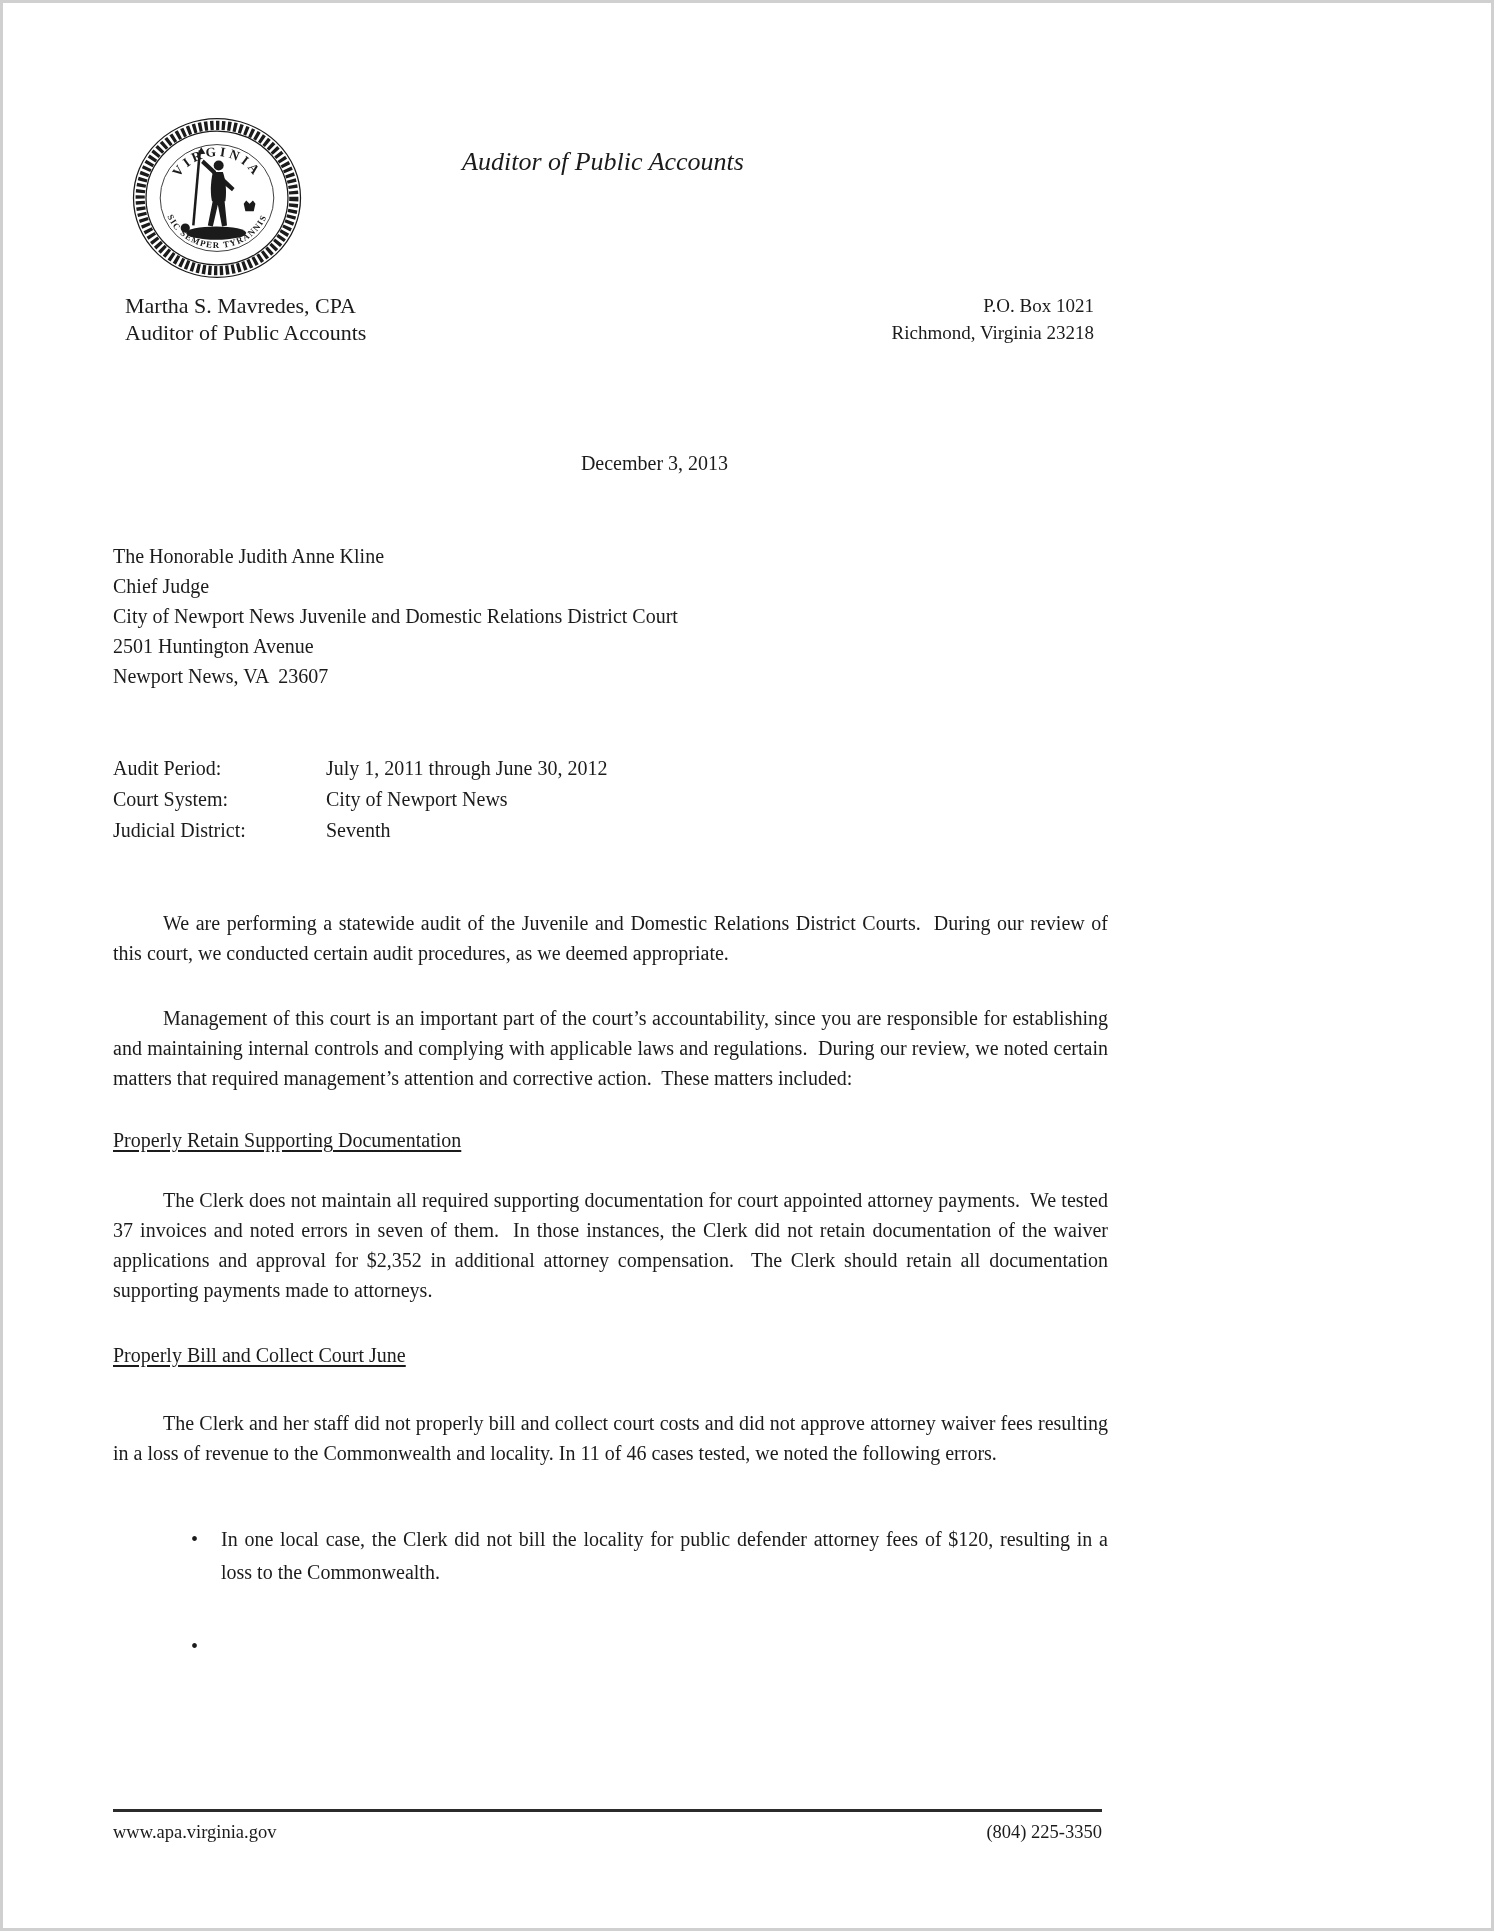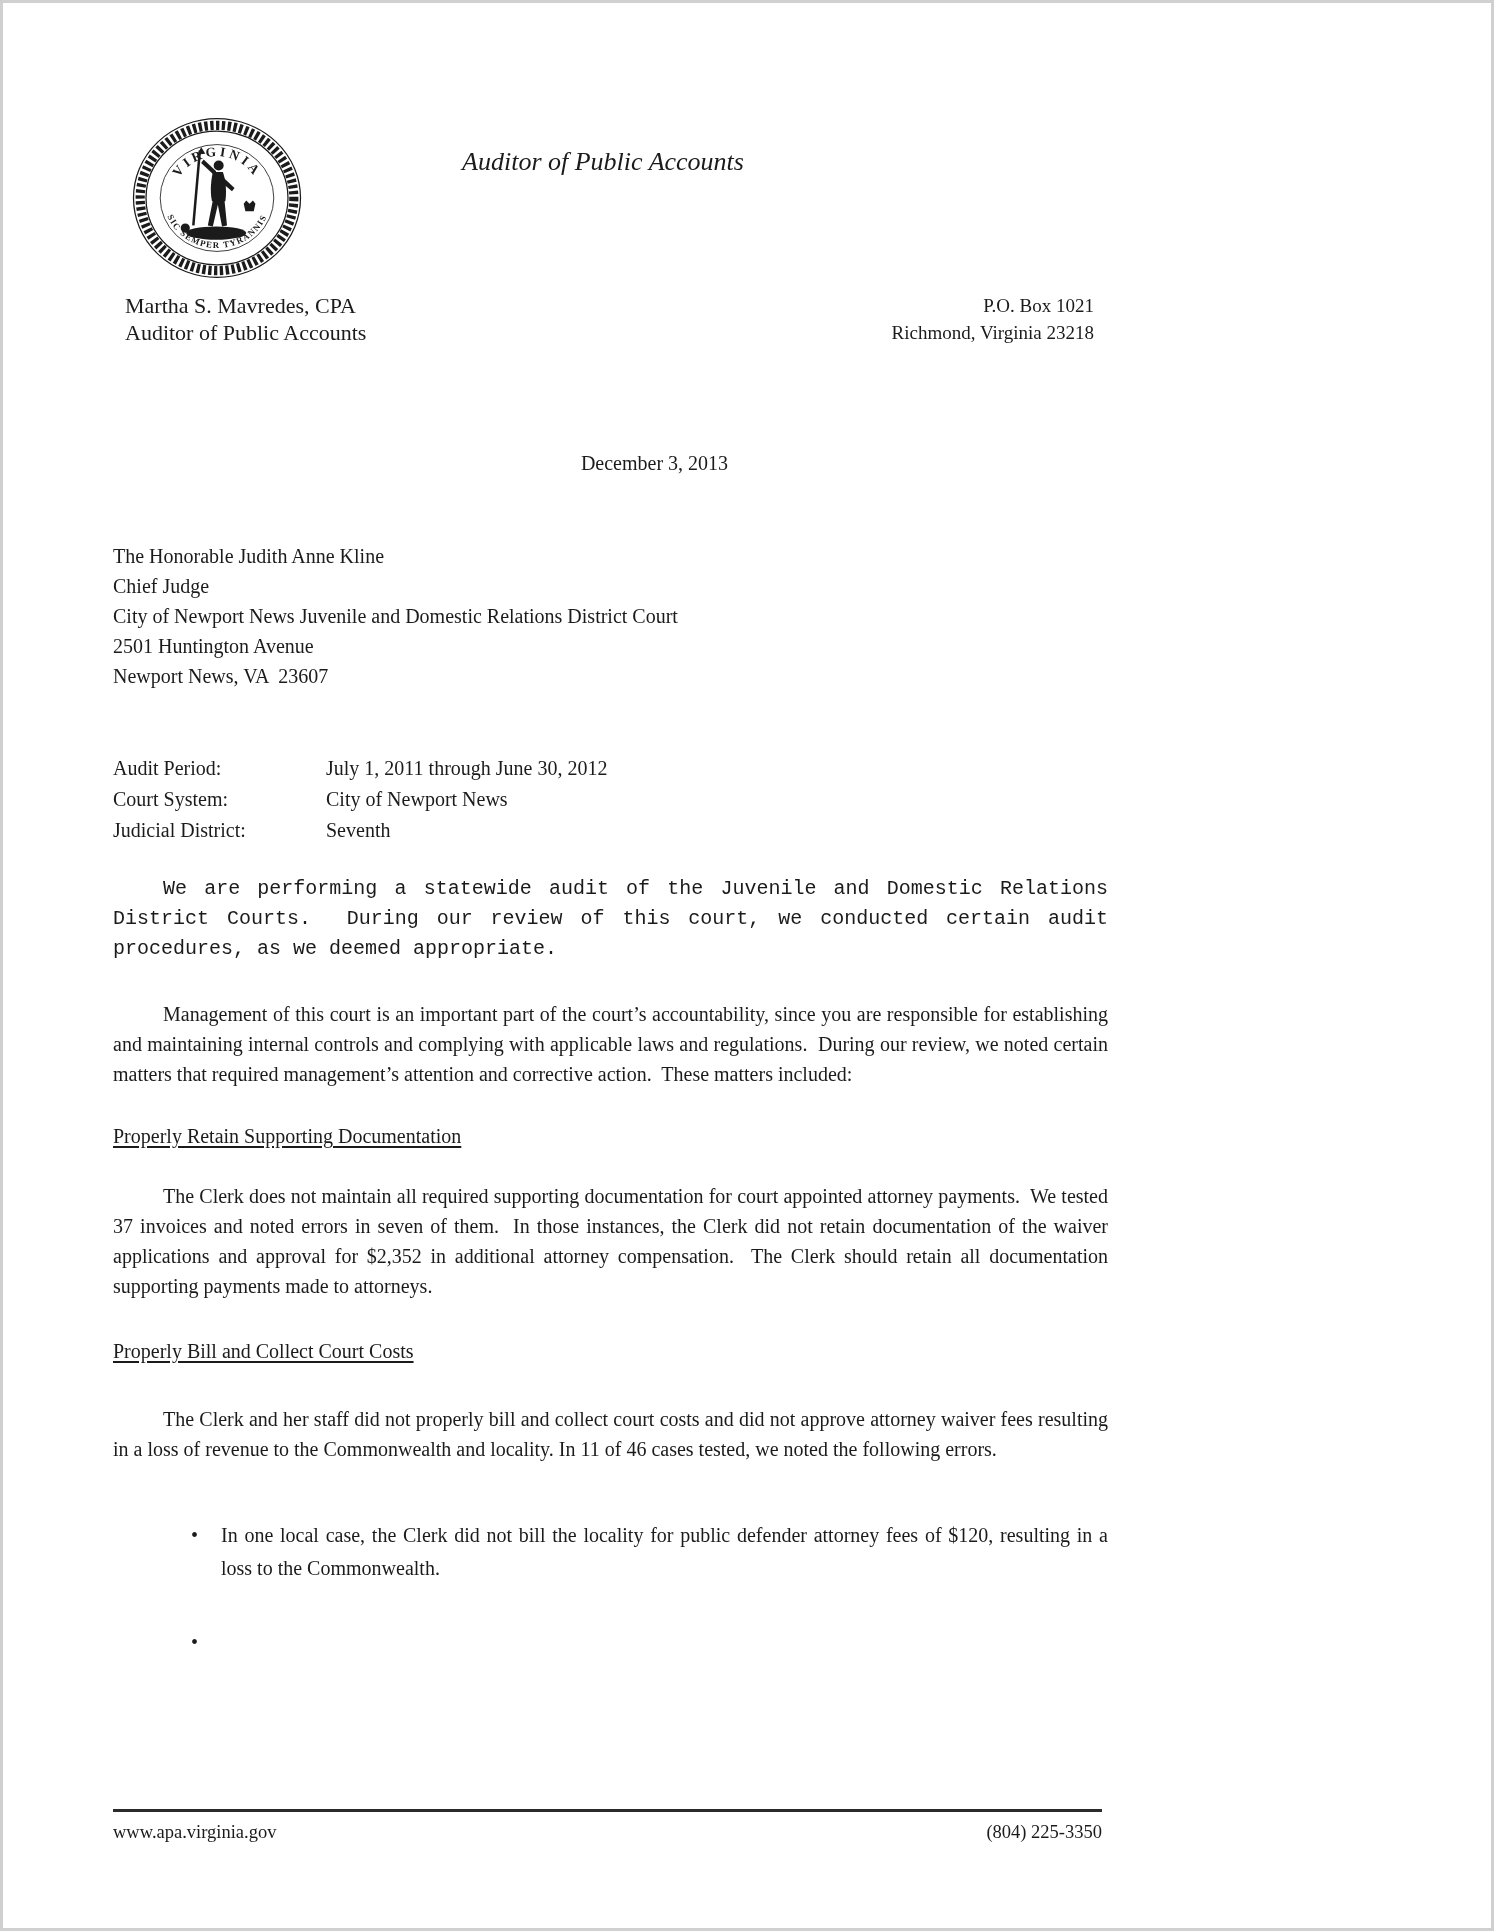--- a/index.html
+++ b/index.html
@@ -56,21 +56,21 @@
   .recipient { margin-top: 63px; }
   .recipient div { white-space: pre-wrap; }
 
   .audit-info { margin-top: 62px; line-height: 31px; }
   .audit-row { display: flex; }
   .audit-label { width: 213px; flex: none; }
 
   .para {
     text-align: justify; text-indent: 50px; white-space: pre-wrap;
   }
-  .gap-p1 { margin-top: 28px; font-family: Liberation Mono, monospace; }
+  .gap-p1 { margin-top: 62px; }
   .gap-p2 { margin-top: 35px; }
   .gap-h1 { margin-top: 32px; }
   .gap-p3 { margin-top: 30px; }
   .gap-h2 { margin-top: 35px; }
   .gap-p4 { margin-top: 38px; }
 
   .section-heading {
     text-decoration: underline;
     text-decoration-thickness: 2px;
     text-underline-offset: 3px;
@@ -169,21 +169,21 @@
         <span class="audit-value">Seventh</span>
       </div>
     </div>
 
     <div class="para gap-p1">We are performing a statewide audit of the Juvenile and Domestic Relations District Courts.  During our review of this court, we conducted certain audit procedures, as we deemed appropriate.</div>
     <div class="para gap-p2">Management of this court is an important part of the court’s accountability, since you are responsible for establishing and maintaining internal controls and complying with applicable laws and regulations.  During our review, we noted certain matters that required management’s attention and corrective action.  These matters included:</div>
 
     <div class="section-heading gap-h1">Properly Retain Supporting Documentation</div>
     <div class="para gap-p3">The Clerk does not maintain all required supporting documentation for court appointed attorney payments.  We tested 37 invoices and noted errors in seven of them.  In those instances, the Clerk did not retain documentation of the waiver applications and approval for $2,352 in additional attorney compensation.  The Clerk should retain all documentation supporting payments made to attorneys.</div>
 
-    <div class="section-heading gap-h2">Properly Bill and Collect Court Costs</div>
+    <div class="section-heading gap-h2">Properly Bill and Collect Court June</div>
     <div class="para gap-p4">The Clerk and her staff did not properly bill and collect court costs and did not approve attorney waiver fees resulting in a loss of revenue to the Commonwealth and locality. In 11 of 46 cases tested, we noted the following errors.</div>
 
     <div class="bullet-item gap-b1">
       <span class="bullet-marker">•</span>
       <span class="bullet-text">In one local case, the Clerk did not bill the locality for public defender attorney fees of $120, resulting in a loss to the Commonwealth.</span>
     </div>
     <div class="bullet-item gap-b2">
       <span class="bullet-marker">•</span>
     </div>
 

